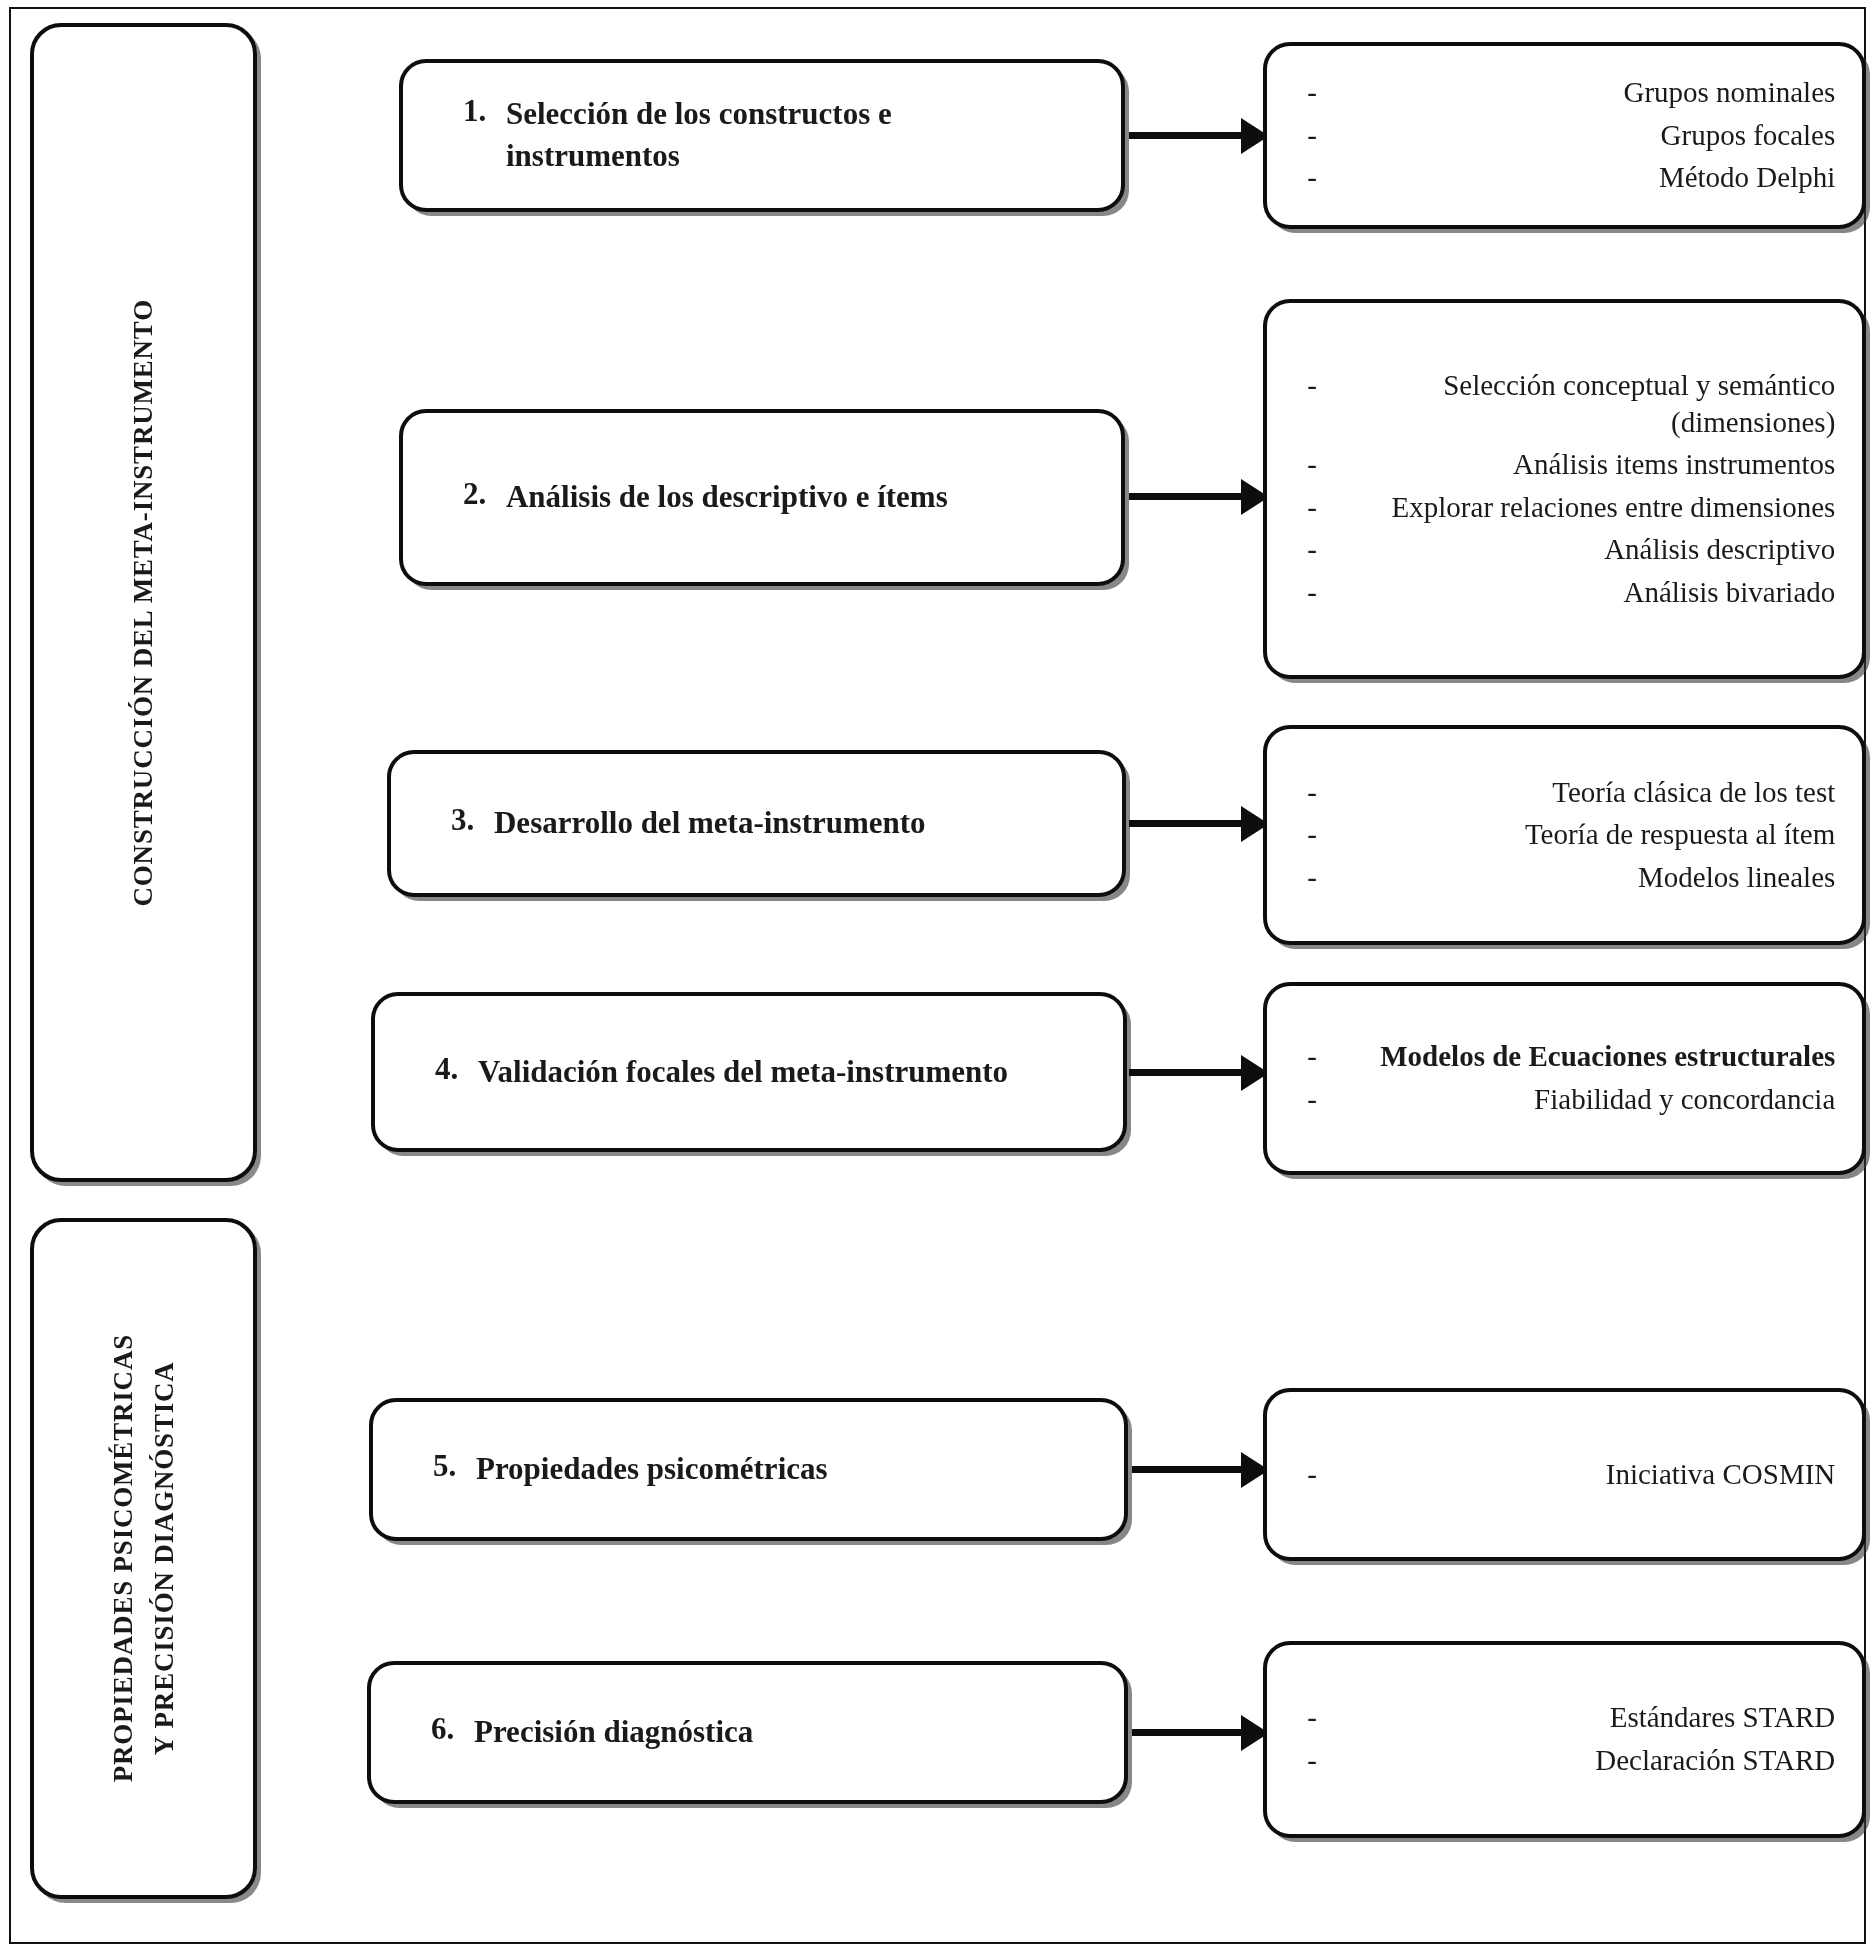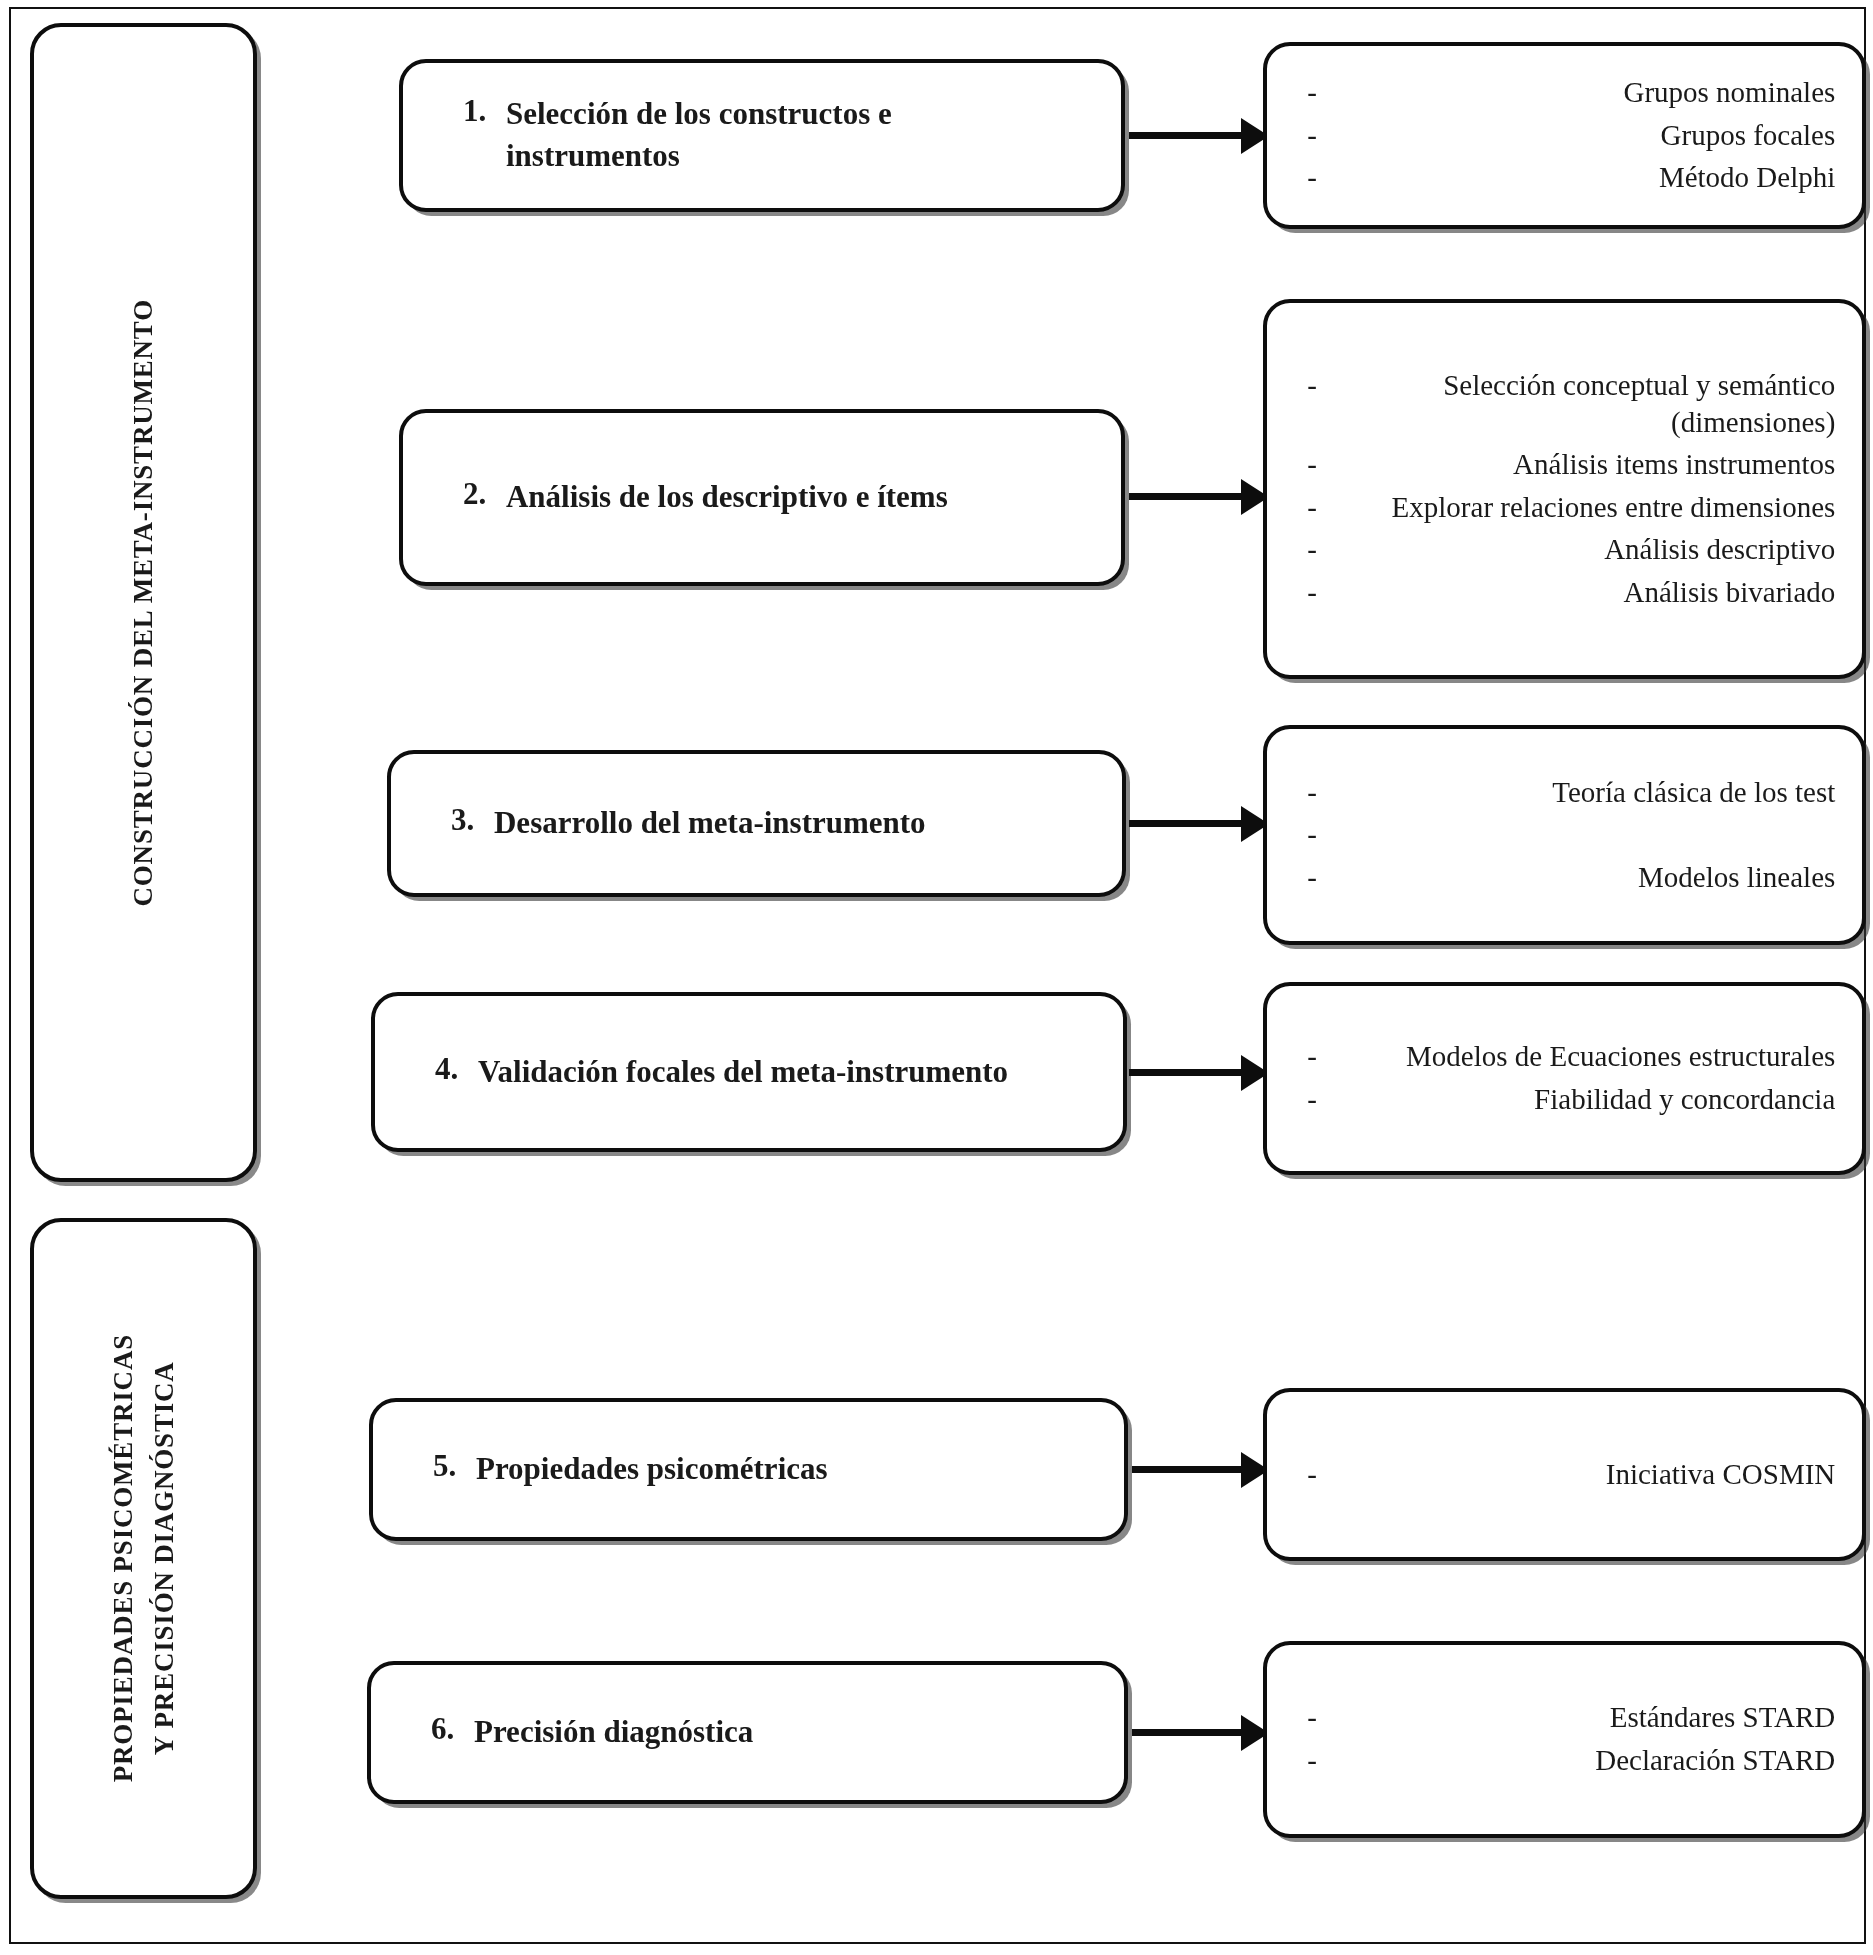--- a/index.html
+++ b/index.html
@@ -111,21 +111,21 @@
     flex: 0 0 auto;
     width: 65px;
     text-align: left;
     font-size: 29px;
     line-height: 1.28;
   }
   .bullet-text {
     flex: 1 1 auto;
     text-align: right;
   }
-  .bullet-text.bold { font-weight: 400; }
+  .bullet-text.bold { font-weight: 700; }
 
   
   .arrow {
     position: absolute;
     height: 20px;
     display: flex;
     align-items: center;
   }
   .arrow .shaft {
     height: 7.3px;
@@ -223,20 +223,21 @@
     <div class="shaft"></div>
     <div class="head"></div>
   </div>
   <div class="detail-panel" style="left:1252px; top:716px; width:603px; height:220px;">
     <div class="bullet-row">
       <span class="bullet-dash">-</span>
       <span class="bullet-text">Teoría clásica de los test</span>
     </div>
     <div class="bullet-row">
       <span class="bullet-dash">-</span>
+      <span class="bullet-text">Teoría de respuesta al ítem</span>
     </div>
     <div class="bullet-row">
       <span class="bullet-dash">-</span>
       <span class="bullet-text">Modelos lineales</span>
     </div>
   </div>
 
   <div class="step-box" style="left:360px; top:983px; width:756px; height:160px;">
     <div class="step-inner">
       <div class="step-num">4.</div>

